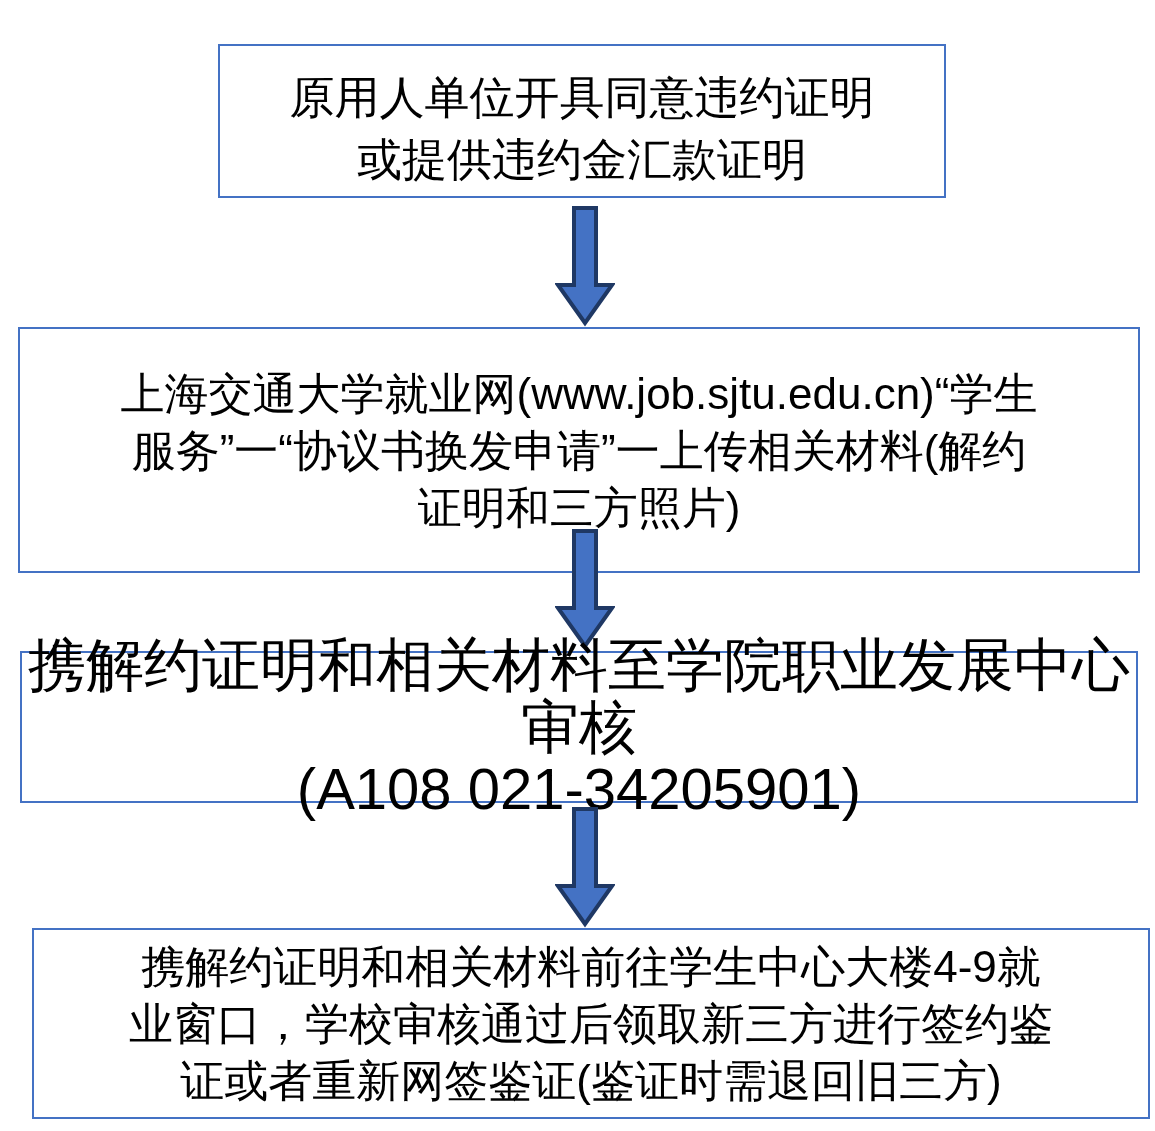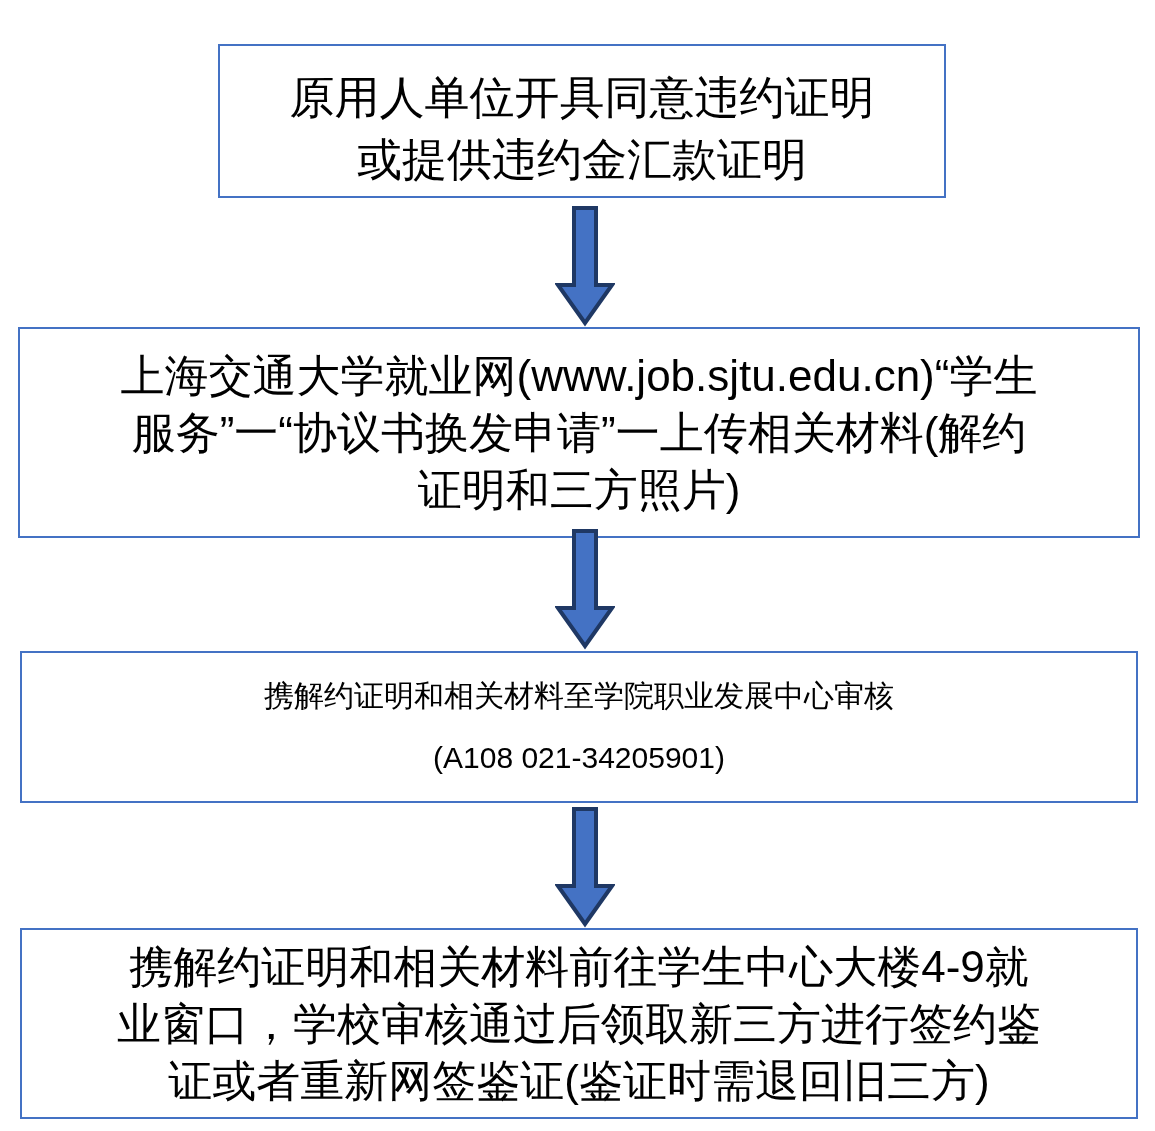--- a/index.html
+++ b/index.html
@@ -30,27 +30,27 @@
   .node-text {
     font-family: "Liberation Sans", "DejaVu Sans", sans-serif;
     color: #000000;
     white-space: pre-line;
     letter-spacing: 0px;
   }
   
   #node-1 { left: 218px; top: 44px; width: 728px; height: 154px; }
   #node-1 .node-text { font-size: 45px; line-height: 62px; margin-top: 16px; }
   
-  #node-2 { left: 18px; top: 327px; width: 1122px; height: 211px; align-items: center; }
+  #node-2 { left: 18px; top: 327px; width: 1122px; height: 246px; align-items: center; }
   #node-2 .node-text { font-size: 44px; line-height: 57px; }
   
   #node-3 { left: 20px; top: 651px; width: 1118px; height: 152px; }
-  #node-3 .node-text { font-size: 30px; line-height: 62px; }
+  #node-3 .node-text { font-size: 58px; line-height: 62px; }
   
-  #node-4 { left: 20px; top: 928px; width: 1118px; height: 191px; align-items: center; }
+  #node-4 { left: 32px; top: 928px; width: 1118px; height: 191px; align-items: center; }
   #node-4 .node-text { font-size: 44px; line-height: 57px; }
 
   .arrow {
     position: absolute;
     width: 60px;
     height: 122px;
     left: 555px;
   }
   #arrow-1 { top: 205px; }
   #arrow-2 { top: 528px; }

